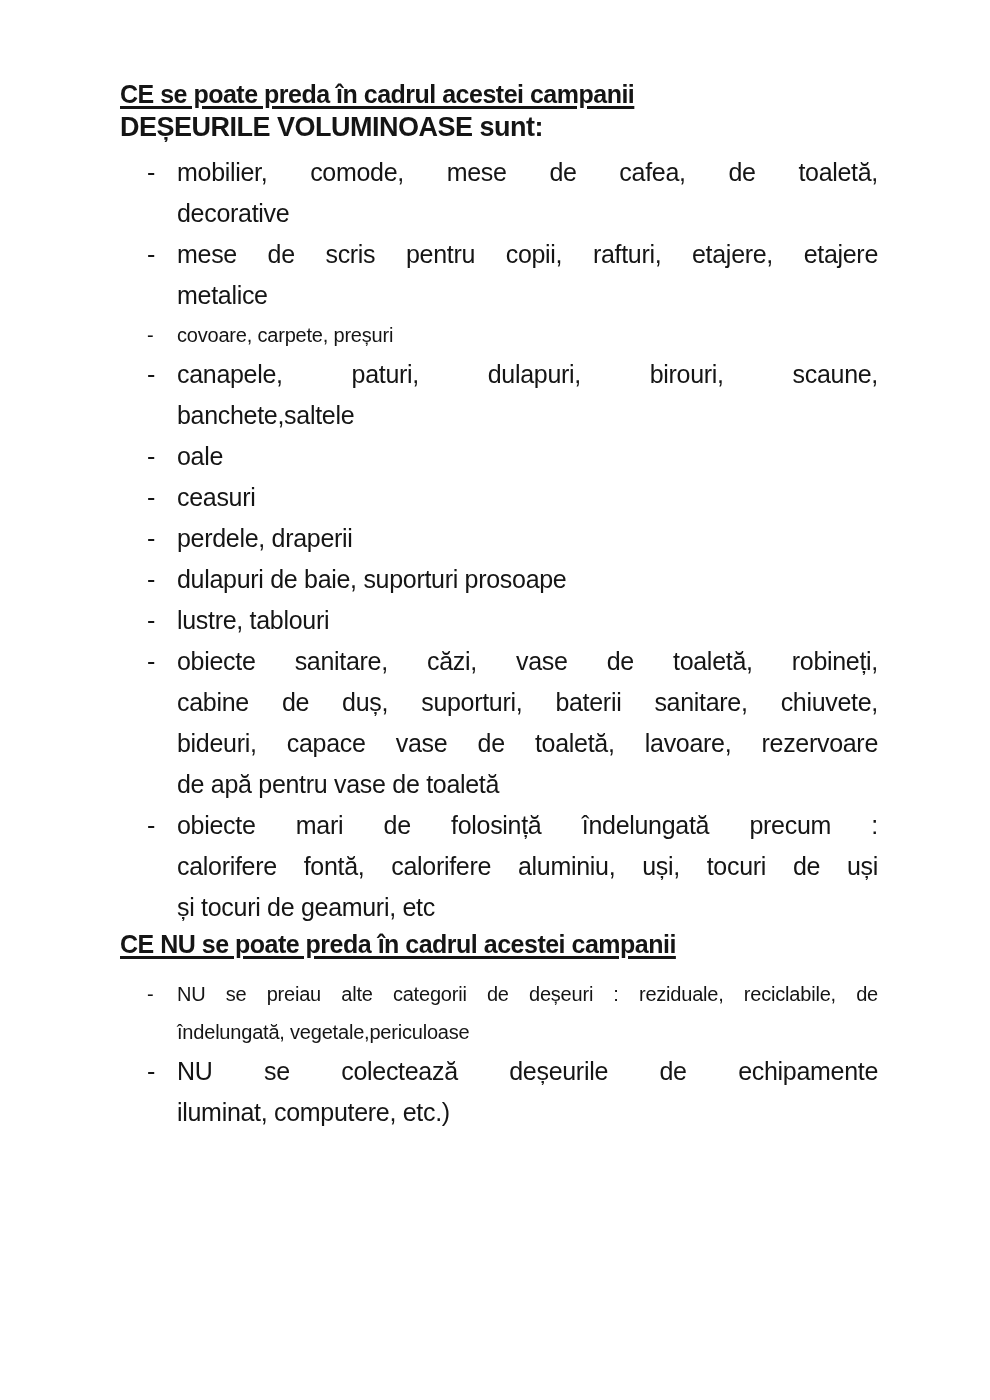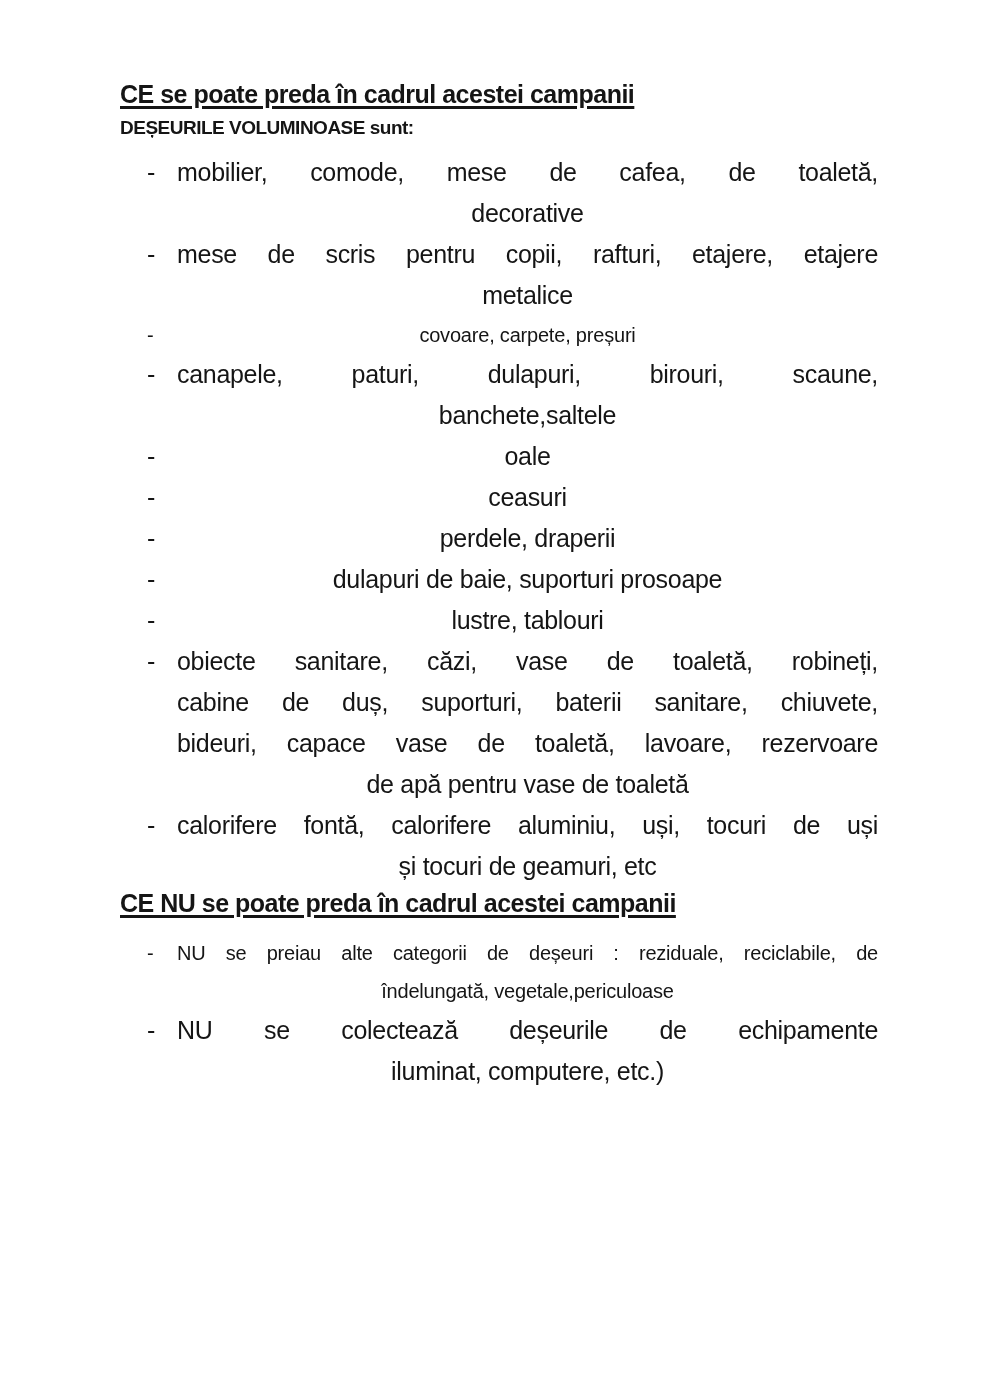--- a/index.html
+++ b/index.html
@@ -24,21 +24,21 @@
   .heading {
     font-size: 25px;
     font-weight: 700;
     line-height: 33px;
     letter-spacing: -0.5px;
     text-decoration: underline;
     text-decoration-thickness: 2.5px;
     text-underline-offset: 3px;
   }
   .subheading {
-    font-size: 19px;
+    font-size: 27px;
     font-weight: 700;
     line-height: 33px;
     letter-spacing: -0.5px;
   }
 
   .list { margin-top: 8px; }
   .doc-section + .doc-section .list { margin-top: 14px; }
 
   .item { display: flex; align-items: flex-start; }
   .item .dash {
@@ -52,21 +52,21 @@
     font-size: 25px;
     line-height: 41px;
     letter-spacing: -0.3px;
   }
   .item.small {
     font-size: 20px;
     line-height: 38px;
     letter-spacing: -0.2px;
   }
 
-  .line { text-align: center; }
+  .line { text-align: left; }
   .line.justify {
     text-align: justify;
     text-align-last: justify;
   }
 </style>
 </head>
 <body>
 
 <div class="page">
     <section class="doc-section">
@@ -135,20 +135,21 @@
           <div class="item-content">
             <div class="line justify">obiecte sanitare, căzi, vase de toaletă, robineți,</div>
             <div class="line justify">cabine de duș, suporturi, baterii sanitare, chiuvete,</div>
             <div class="line justify">bideuri, capace vase de toaletă, lavoare, rezervoare</div>
             <div class="line">de apă pentru vase de toaletă</div>
           </div>
         </div>
         <div class="item normal">
           <span class="dash">-</span>
           <div class="item-content">
+            <div class="line justify">obiecte mari de folosință îndelungată precum :</div>
             <div class="line justify">calorifere fontă, calorifere aluminiu, uși, tocuri de uși</div>
             <div class="line">și tocuri de geamuri, etc</div>
           </div>
         </div>
       </div>
     </section>
     <section class="doc-section">
       <div class="heading">CE NU se poate preda în cadrul acestei campanii</div>
       <div class="list">
         <div class="item small">

